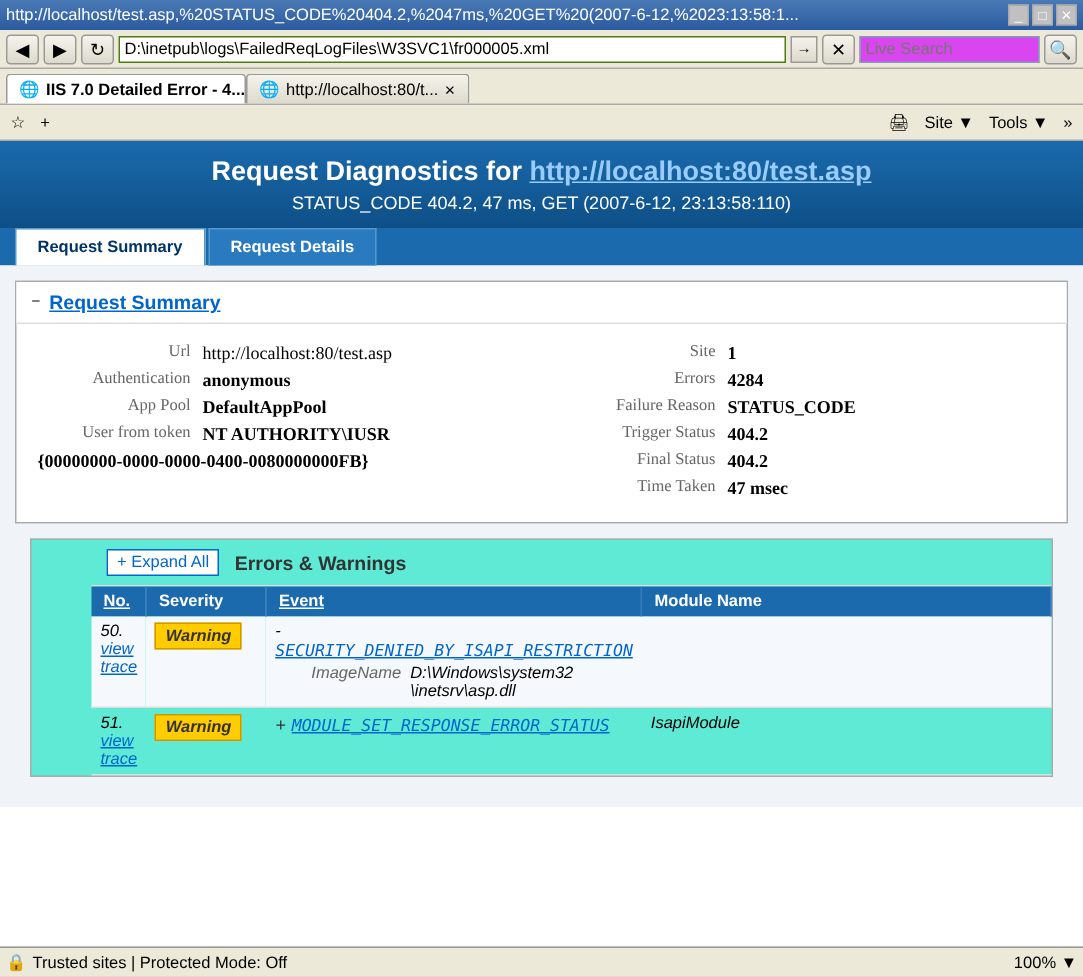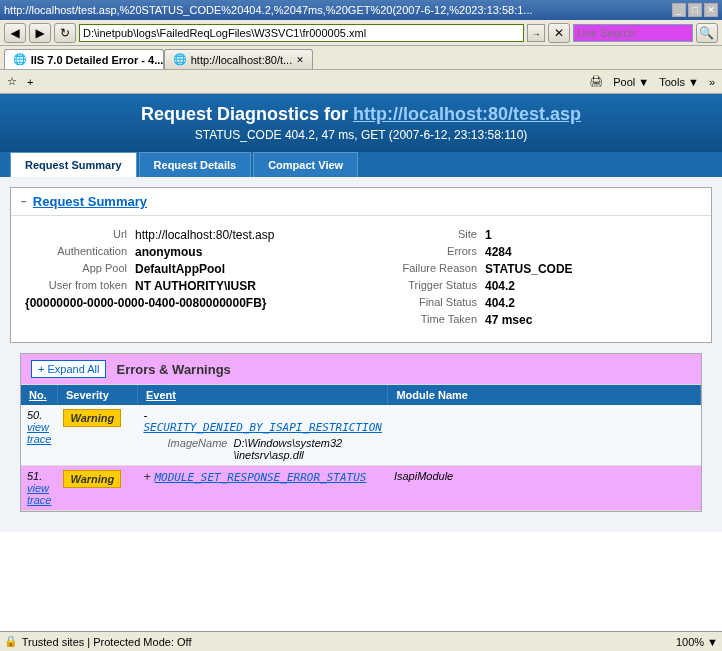--- a/index.html
+++ b/index.html
@@ -114,39 +114,40 @@
       gap: 6px;
     }
     .section-header a { color: #0066cc; text-decoration: underline; }
     .section-collapse { font-size: 10px; color: #666; cursor: pointer; }
 
     .summary-grid {
       display: grid;
       grid-template-columns: 1fr 1fr;
       gap: 16px;
       padding: 8px;
+      font-family: Liberation Serif, serif;
     }
     .summary-left, .summary-right { padding: 4px 6px; }
     .summary-row {
       display: flex;
       margin-bottom: 3px;
       font-size: 12px;
     }
     .summary-label {
       color: #666;
       text-align: right;
       min-width: 110px;
       padding-right: 8px;
       font-size: 11px;
     }
     .summary-value { color: #000; font-weight: normal; }
     .summary-value.bold { font-weight: bold; }
 
     
-    .errors-section { background: #f0abfc; border: 1px solid #aaa; margin: 10px; }
+    .errors-section { background: #5eead4; border: 1px solid #aaa; margin: 10px; padding-left: 40px; }
     .errors-header {
       padding: 6px 10px;
       display: flex;
       align-items: center;
       gap: 10px;
       border-bottom: 1px solid #ddd;
     }
     .expand-all-btn {
       background: white;
       border: 1px solid #0066cc;
@@ -236,44 +237,41 @@
   </div>
 </div>
 
 <div class="browser-toolbar">
   <div class="toolbar-left">
     <span class="toolbar-btn">☆</span>
     <span class="toolbar-btn">+</span>
   </div>
   <div class="toolbar-right">
     <span class="toolbar-btn">🖨</span>
-    <span class="toolbar-btn">Pool ▼</span>
+    <span class="toolbar-btn">Site ▼</span>
     <span class="toolbar-btn">Tools ▼</span>
     <span class="toolbar-btn">»</span>
   </div>
 </div>
 
 <div class="content-area">
 
   <div class="page-header">
     <div class="page-header-title">
       <span>Request Diagnostics for </span><a href="#">http://localhost:80/test.asp</a>
     </div>
     <div class="page-header-subtitle">STATUS_CODE 404.2, 47 ms, GET (2007-6-12, 23:13:58:110)</div>
   </div>
 
   <div class="tabs-nav">
     <div class="nav-tab active">
       <span>Request Summary</span>
     </div>
     <div class="nav-tab">
       <span>Request Details</span>
-    </div>
-    <div class="nav-tab">
-      <span>Compact View</span>
     </div>
   </div>
 
   <div class="main-content">
 
     <div class="section-box">
       <div class="section-header">
         <span class="section-collapse">−</span>
         <a href="#">Request Summary</a>
       </div>

